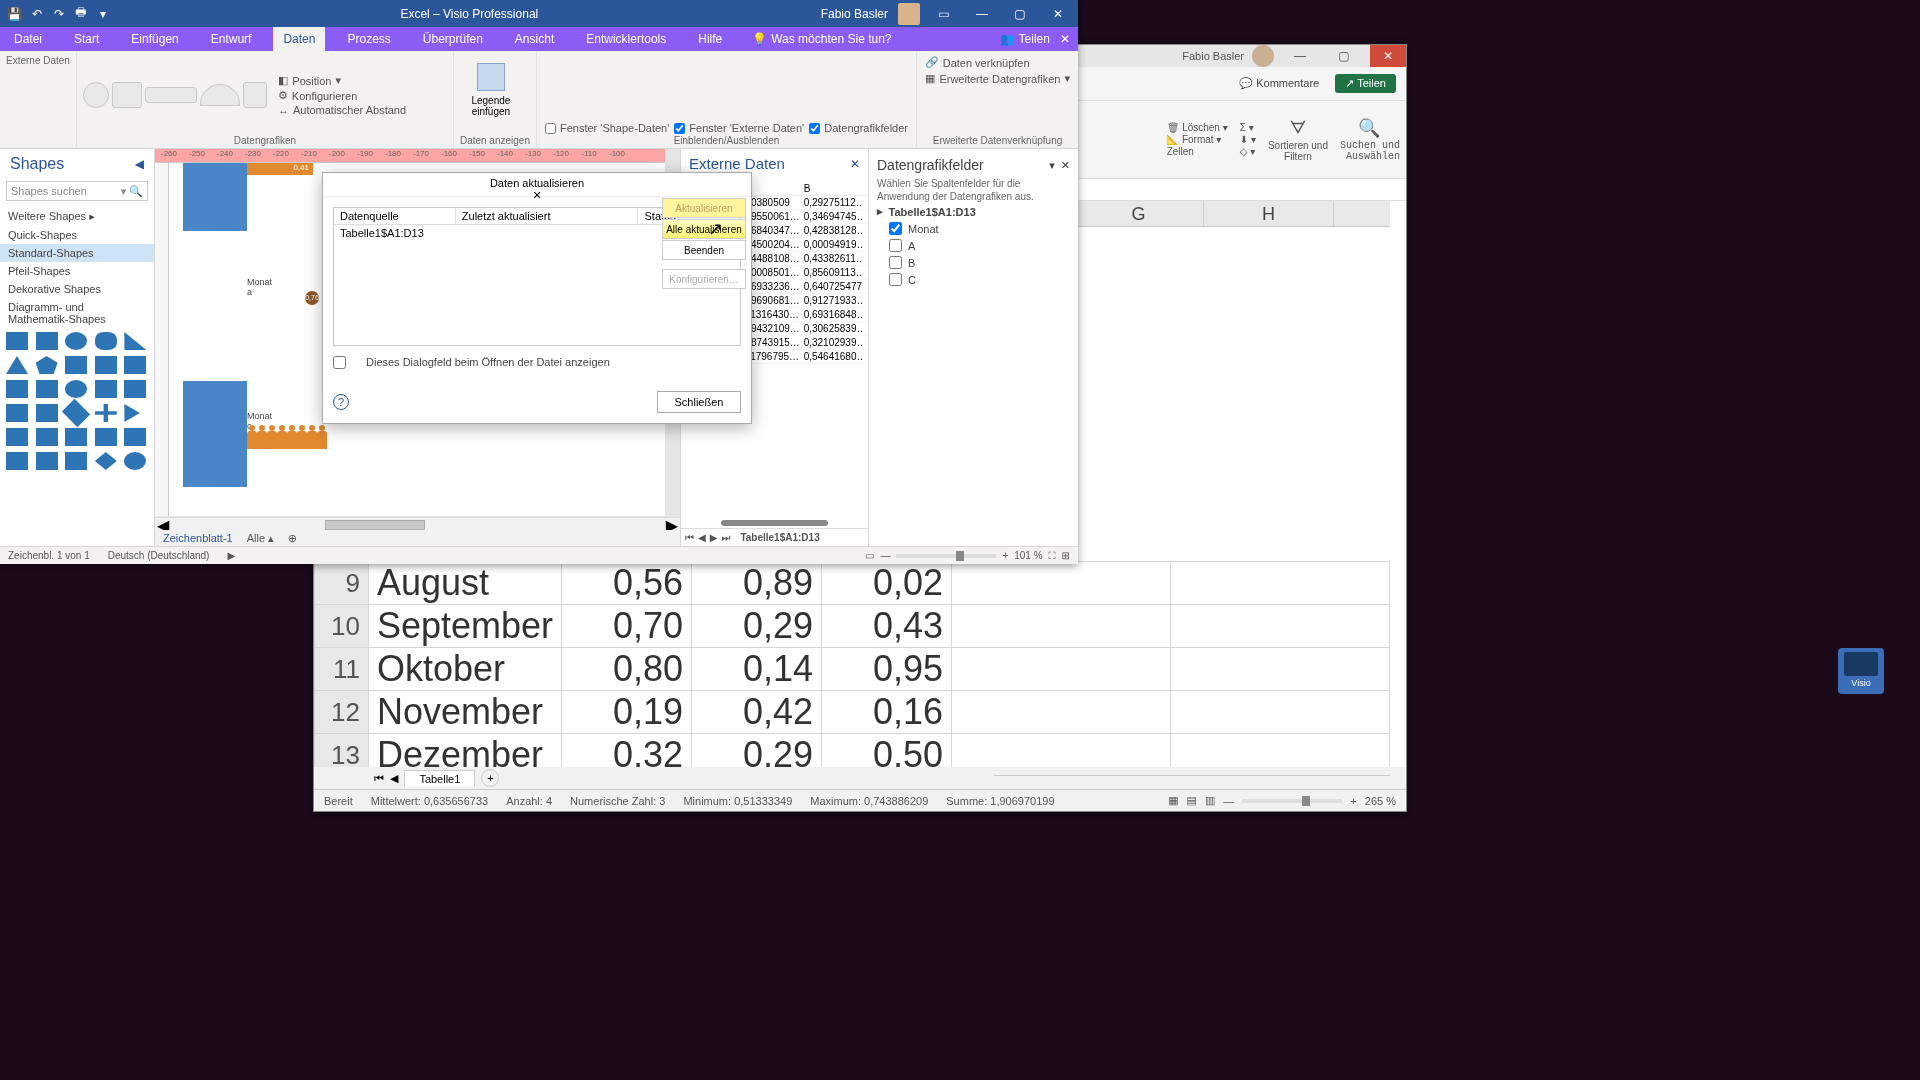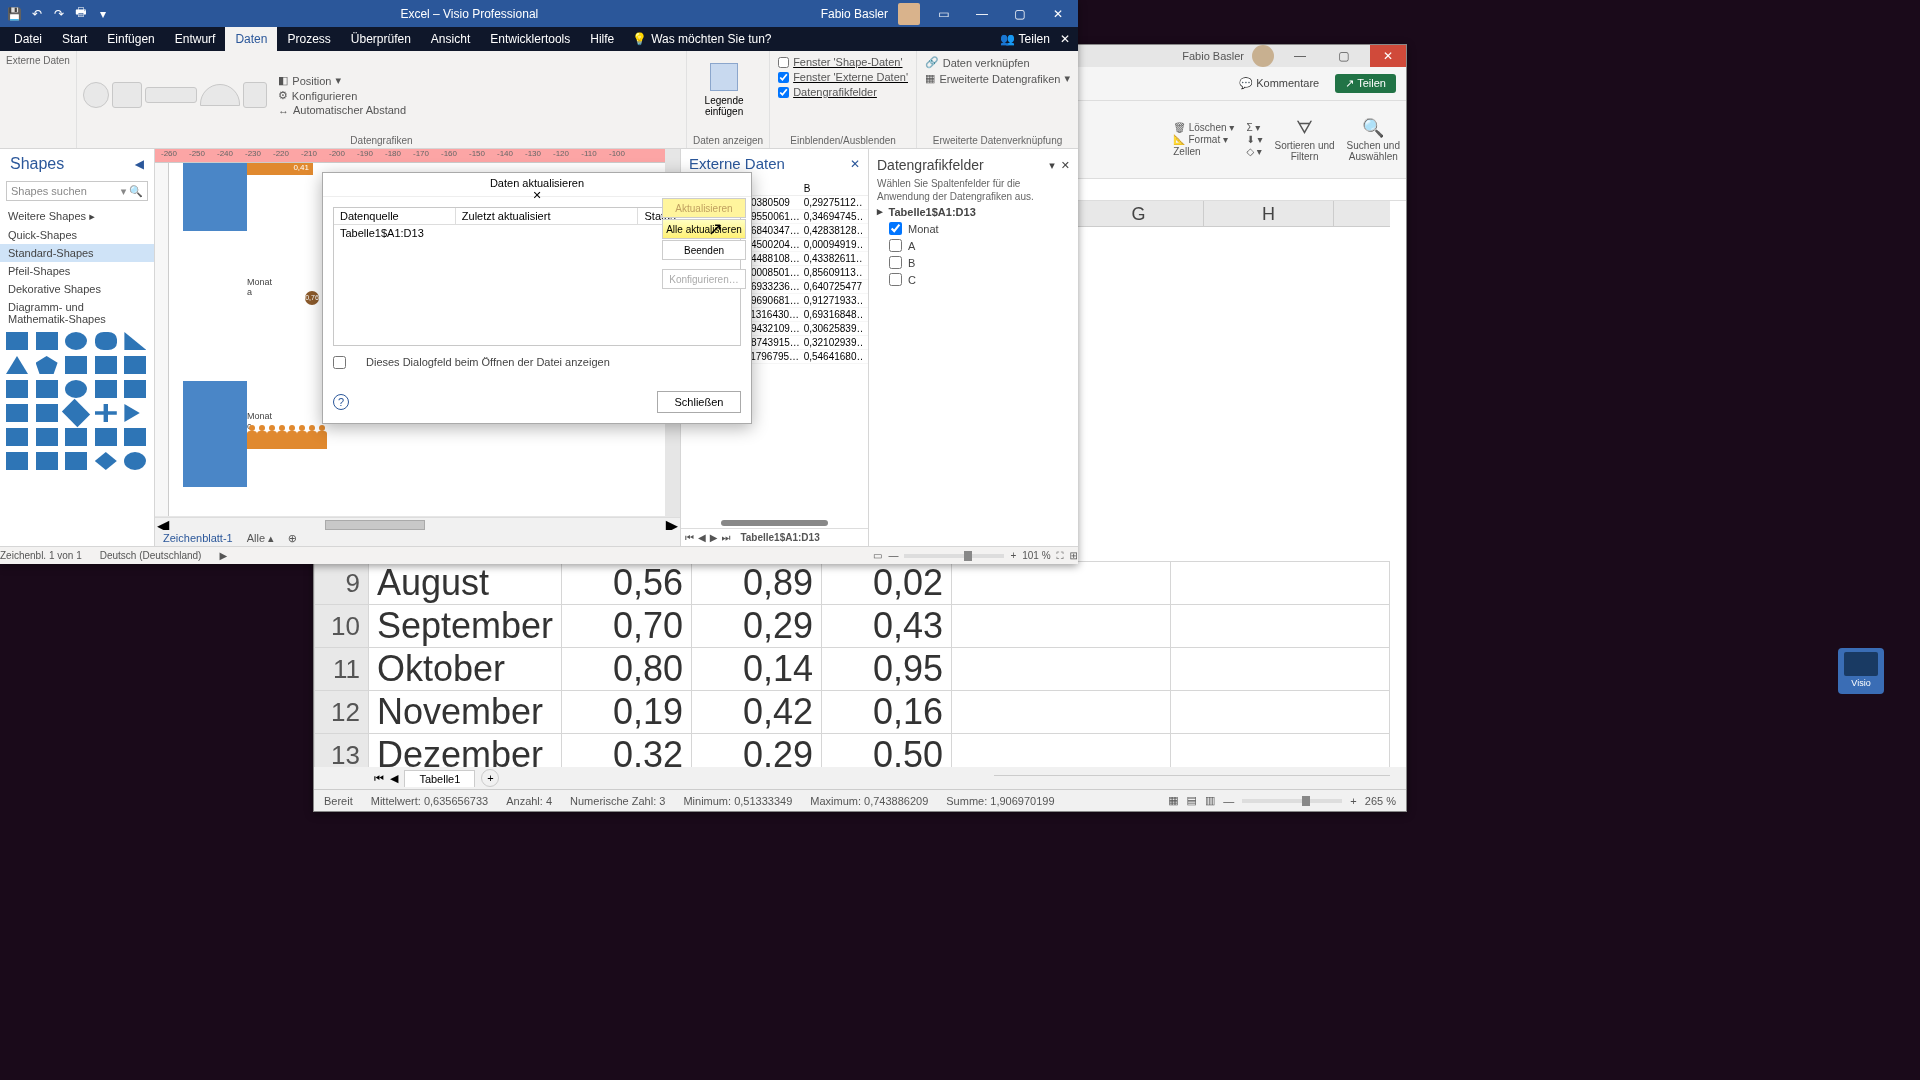--- a/index.html
+++ b/index.html
@@ -9,21 +9,21 @@
 .visio-win { position: absolute; left: 0; top: 0; width: 1078px; height: 564px; background: #ffffff; display: flex; flex-direction: column; box-shadow: 0 2px 8px rgba(0,0,0,.4); }
 .titlebar { height: 27px; background: #2b579a; color: #fff; display: flex; align-items: center; font-size: 12px; }
 .tb-left { display: flex; align-items: center; gap: 4px; padding: 0 6px; }
 .tb-left .ico { width: 18px; height: 18px; display: flex; align-items: center; justify-content: center; font-size: 12px; }
 .tb-center { flex: 1; text-align: center; font-size: 12px; }
 .tb-right { display: flex; align-items: center; gap: 2px; padding-right: 2px; }
 .tb-right .avatar { width: 22px; height: 22px; border-radius: 2px; background: #d9b38c; margin: 0 4px; }
 .tb-right .winbtn { width: 36px; height: 26px; display: flex; align-items: center; justify-content: center; font-size: 12px; }
 .user-name { font-size: 12px; margin-right: 4px; }
 
-.menubar { height: 24px; background: #0f172a; color: #fff; display: flex; align-items: center; font-size: 12px; padding-left: 4px; }
+.menubar { height: 24px; background: #8b5cf6; color: #fff; display: flex; align-items: center; font-size: 12px; padding-left: 4px; gap: 12px; }
 .menubar .mitem { padding: 0 10px; height: 24px; line-height: 24px; }
 .menubar .mitem.active { background: #f3f2f1; color: #2b579a; }
 .menubar .spacer { flex: 1; }
 .menubar .search { display: flex; align-items: center; gap: 4px; padding-left: 8px; }
 .menubar .right-tools { display: flex; align-items: center; gap: 10px; padding-right: 8px; }
 
 .ribbon { height: 98px; background: #f3f2f1; border-bottom: 1px solid #d6d6d6; display: flex; align-items: stretch; }
 .rgroup { border-right: 1px solid #e1e1e1; padding: 4px 6px 2px 6px; display: flex; flex-direction: column; justify-content: space-between; }
 .rgroup .glabel { text-align: center; font-size: 10px; color: #666; }
 .rgroup .gbody { flex: 1; display: flex; align-items: center; gap: 6px; }
@@ -77,21 +77,21 @@
 .ext-foot { margin-top: auto; height: 18px; border-top: 1px solid #ddd; display: flex; align-items: center; gap: 4px; padding: 0 4px; font-size: 10px; color: #555; }
 
 
 .dg-panel { width: 210px; background: #ffffff; border-left: 1px solid #d6d6d6; display: flex; flex-direction: column; padding: 4px 8px; }
 .dg-panel h3 { font-size: 14px; font-weight: 400; color: #444; padding: 4px 0; display: flex; justify-content: space-between; align-items: center; }
 .dg-panel p { font-size: 10px; color: #666; line-height: 1.3; }
 .dg-panel .fld { font-size: 11px; color: #444; display: flex; align-items: center; gap: 6px; padding: 2px 0 2px 12px; }
 .dg-panel .fld.head { font-weight: 600; padding-left: 0; }
 
 
-.statusbar { height: 18px; background: #f3f2f1; border-top: 1px solid #d6d6d6; display: flex; align-items: center; font-size: 10px; color: #555; padding: 0 0; gap: 18px; }
+.statusbar { height: 18px; background: #f3f2f1; border-top: 1px solid #d6d6d6; display: flex; align-items: center; font-size: 10px; color: #555; padding: 0 8px; gap: 18px; }
 .statusbar .right { margin-left: auto; display: flex; align-items: center; gap: 6px; }
 .slider { width: 100px; height: 4px; background: #ddd; position: relative; }
 .slider::after { content: ''; position: absolute; left: 60px; top: -3px; width: 8px; height: 10px; background: #888; }
 
 
 .dialog-overlay { position: absolute; left: 322px; top: 172px; width: 430px; background: #ffffff; border: 1px solid #aaa; box-shadow: 0 4px 16px rgba(0,0,0,.3); z-index: 50; }
 .dialog-title { height: 24px; font-size: 11px; padding: 4px 10px; border-bottom: 1px solid #eee; display: flex; justify-content: space-between; align-items: center; flex-direction: column; }
 .dialog-body { padding: 10px; }
 .dlg-grid { border: 1px solid #c8c8c8; }
 .dlg-grid-h { display: flex; background: #ffffff; border-bottom: 1px solid #ddd; }
@@ -176,21 +176,21 @@
         <div>⬇ ▾</div>
         <div>◇ ▾</div>
     </div>
     <div class="xl-rib-frag" style="align-items:center;">
       <div style="font-size:18px;">ᗊ</div>
       <div style="text-align:center;white-space:pre-line;">Sortieren und
 Filtern</div>
     </div>
     <div class="xl-rib-frag" style="align-items:center;">
       <div style="font-size:18px;">🔍</div>
-      <div style="text-align:center;white-space:pre-line;">Suchen und
+      <div style="text-align:right;white-space:pre-line;font-family:Liberation Mono, monospace;">Suchen und
 Auswählen</div>
     </div>
   </div>
   <div class="xl-formula">
     <div class="namebox"></div>
     <span style="color:#aaa;">fx</span>
   </div>
 
   <div class="xl-headers">
     <div style="width:760px;"></div>
@@ -346,21 +346,21 @@
       <div class="gbody">
           <div class="rbtn-large">
             <div class="ico"></div>
             <span style="white-space:pre-line;">Legende
 einfügen</span>
           </div>
         </div>
       <div class="glabel">Daten anzeigen</div>
     </div>
     <div class="rgroup">
-      <div class="gbody" style="flex-direction:column;align-items:flex-start;gap:1px;text-decoration:underline;">
+      <div class="gbody" style="flex-direction:row;align-items:flex-end;gap:1px;">
         <label class="ritem">
             <input type="checkbox" style="">
             <span>Fenster 'Shape-Daten'</span>
           </label>
         <label class="ritem">
             <input type="checkbox" checked="" style="">
             <span>Fenster 'Externe Daten'</span>
           </label>
         <label class="ritem">
             <input type="checkbox" checked="" style="">

